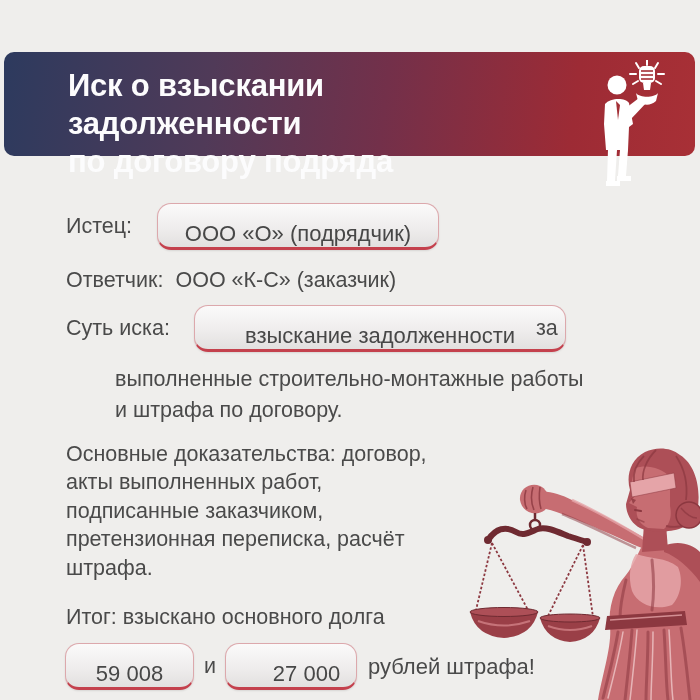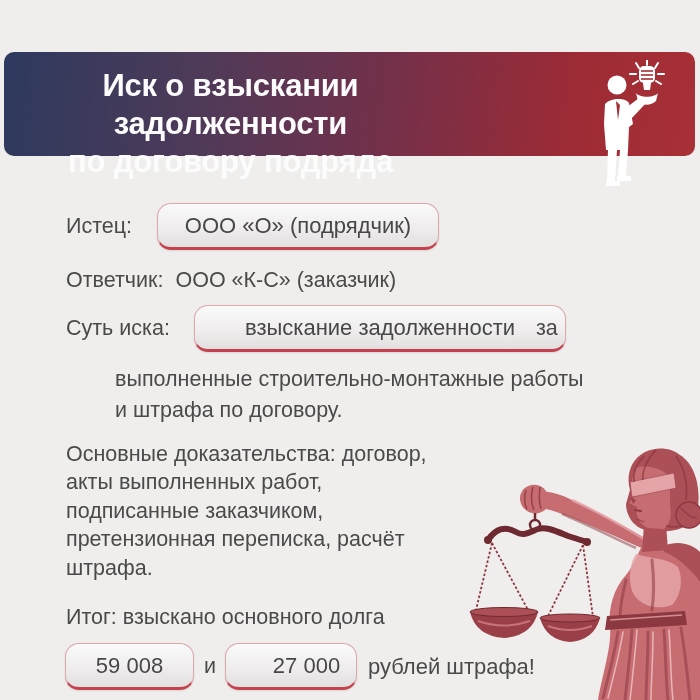--- a/index.html
+++ b/index.html
@@ -4,36 +4,35 @@
 <style>
   html,body{margin:0;padding:0;}
   .canvas{
     position:relative;width:700px;height:700px;background:#efeeec;
     font-family:"Liberation Sans",sans-serif;overflow:hidden;
   }
   
   .band{
     position:absolute;left:4px;top:52px;width:691px;height:104px;border-radius:10px;
     background:linear-gradient(97deg,#2d3a5e 0%,#503a58 30%,#73304a 55%,#9d2b35 82%,#a83036 100%);
-    text-align:center;
   }
   .title{
     position:absolute;left:64px;top:15px;font-size:31px;line-height:38px;
     font-weight:bold;color:#fcfcfd;letter-spacing:-0.2px;white-space:nowrap;
   }
   .man-icon{position:absolute;right:24px;top:8px;}
   
   .txt{position:absolute;color:#4a4a4a;font-size:21.5px;white-space:nowrap;}
   .vcenter{height:47px;line-height:47px;}
   
   .pill{
     position:absolute;height:47px;box-sizing:border-box;border-radius:14px;
     background:linear-gradient(180deg,#fbfafa 0%,#efeded 55%,#e2e0df 100%);
     border:1px solid #dca8ac;border-bottom:3px solid #c4414d;
-    display:flex;align-items:center;justify-content:center;
+    display:flex;align-items:flex-end;justify-content:center;
     font-size:22px;color:#474747;box-shadow:0 1px 2px rgba(0,0,0,0.10);
     white-space:nowrap;
   }
   #pill-plaintiff{left:157px;top:203px;width:282px;}
   #label-plaintiff{left:66px;top:203px;}
   #row-defendant{left:66px;top:268px;text-align:center;}
   #row-defendant .val{margin-left:12px;}
   #label-claim{left:66px;top:305px;}
   #pill-claim{left:194px;top:305px;width:372px;}
   #claim-suffix{left:536px;top:305px;}

